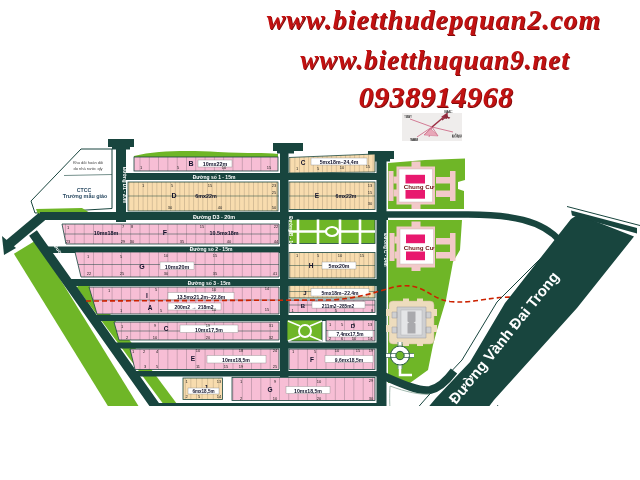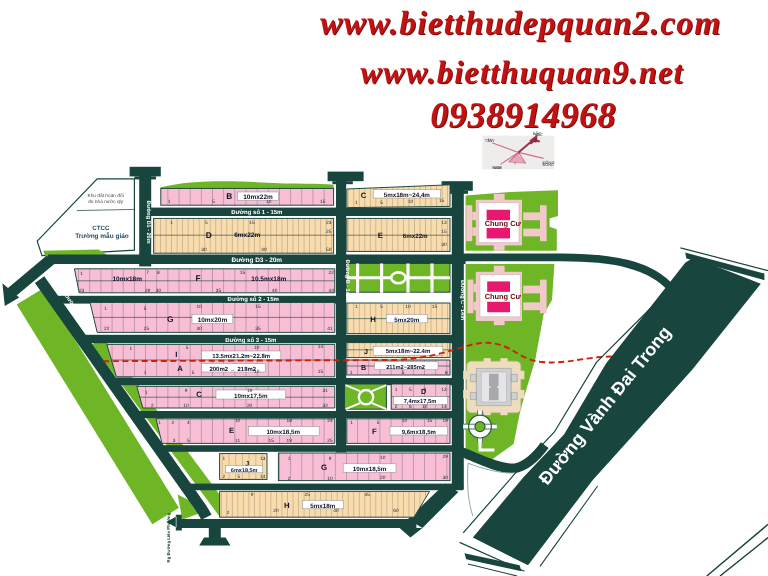--- a/index.html
+++ b/index.html
@@ -1,16 +1,16 @@
 <!DOCTYPE html>
 <html><head>
 <meta charset="utf-8">
 <style>
   html,body{margin:0;padding:0;background:#fff;}
-  .wrap{position:relative;width:640px;height:480px;overflow:hidden;font-family:"Liberation Sans",sans-serif;}
+  .wrap{position:relative;width:640px;height:406px;overflow:hidden;font-family:"Liberation Sans",sans-serif;}
   .toptxt{position:absolute;width:640px;text-align:center;color:#c21111;font-family:"Liberation Serif",serif;font-style:italic;font-weight:bold;text-shadow:0.8px 0.8px 0 #7d0c0c;}
 </style>
 </head>
 <body>
 <div class="wrap">
 
 <div class="toptxt" style="left:114px;top:4px;font-size:28px;letter-spacing:1px;">www.bietthudepquan2.com</div>
 
 <div class="toptxt" style="left:115px;top:45px;font-size:27px;letter-spacing:1px;">www.bietthuquan9.net</div>
 

